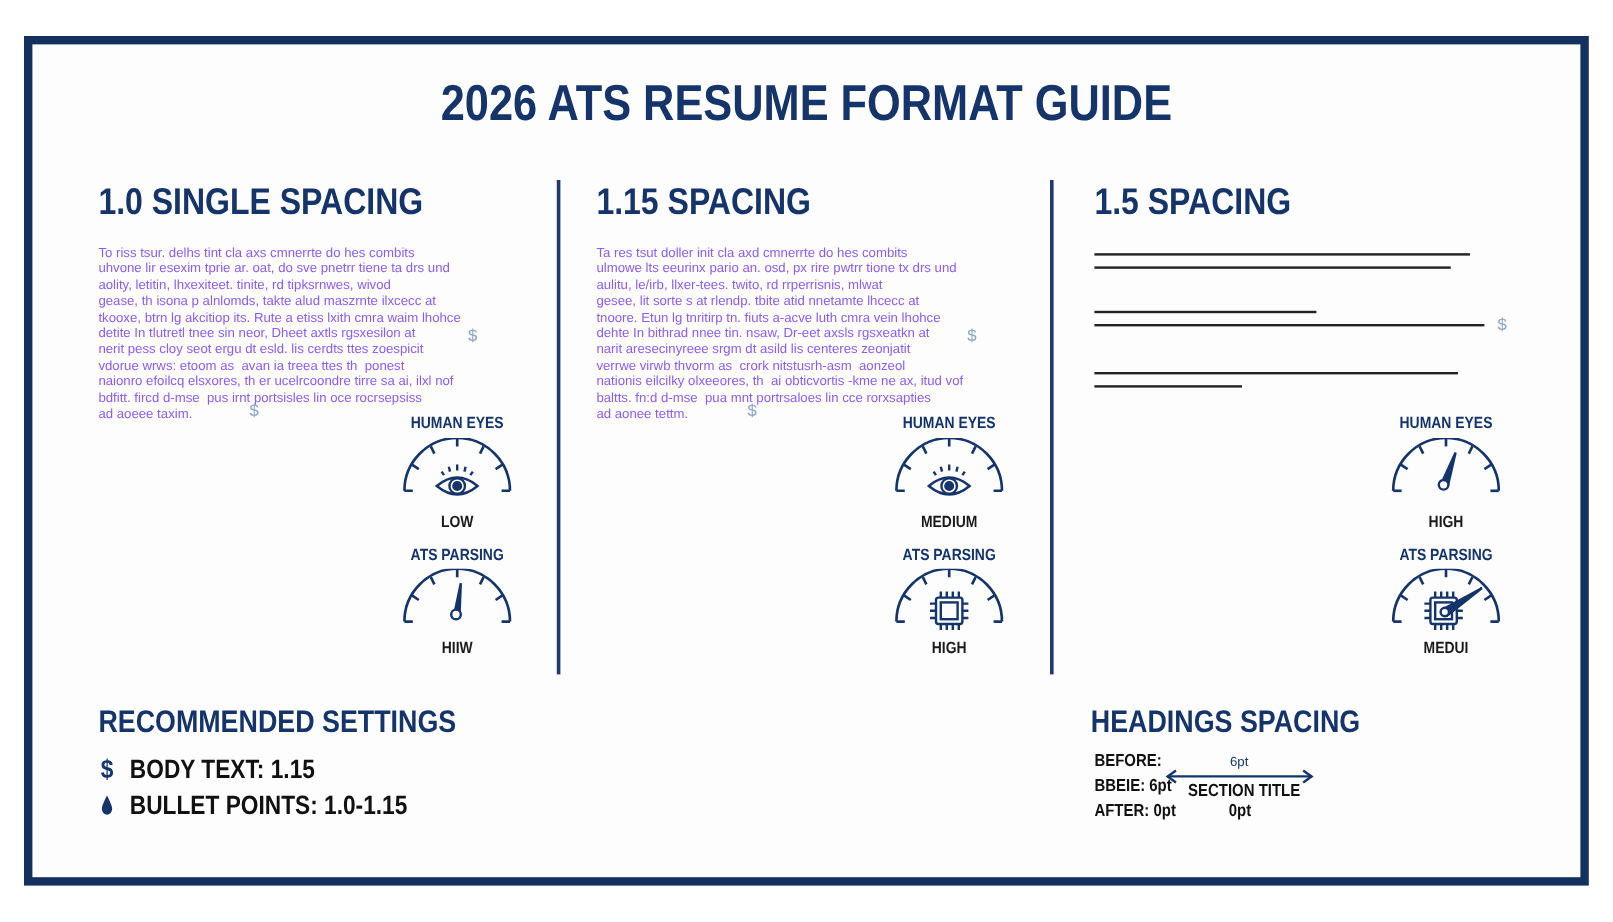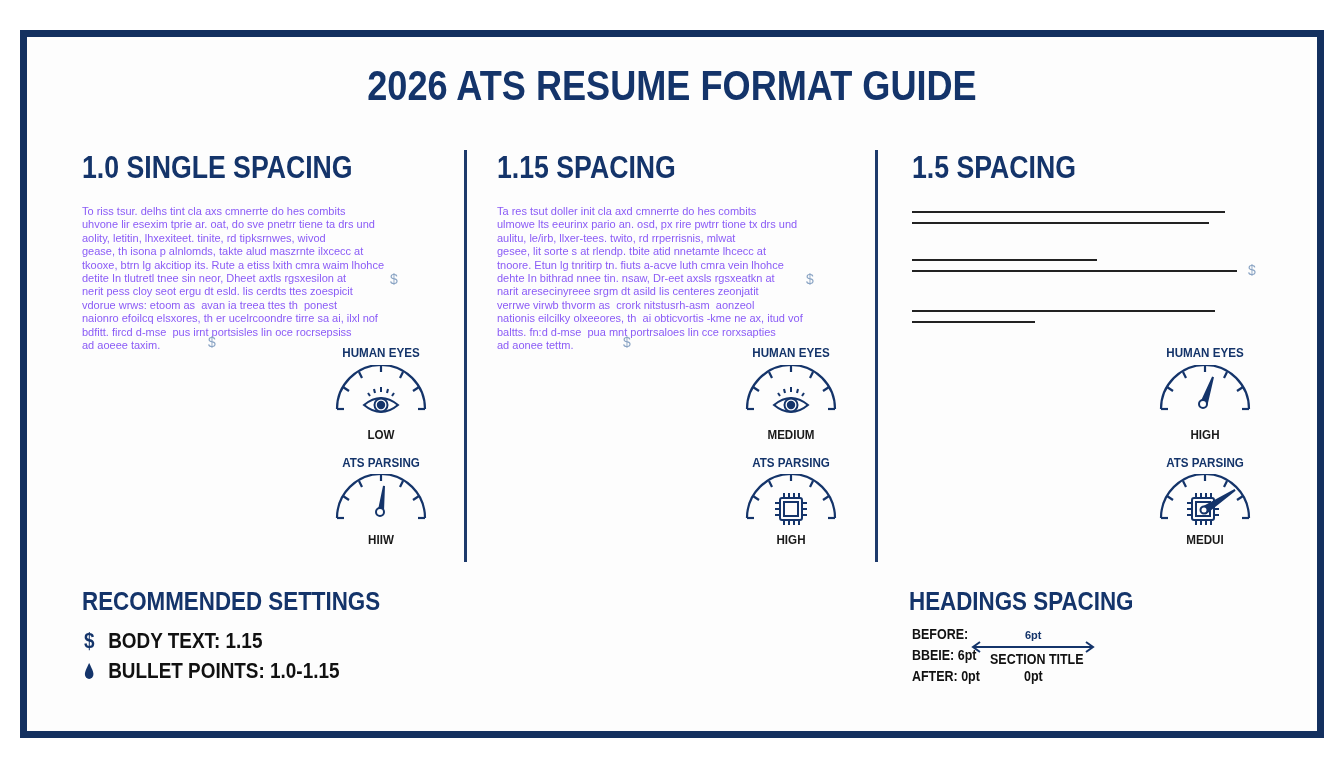--- a/index.html
+++ b/index.html
@@ -50,21 +50,21 @@
     .rec-item {
       position: absolute; left: 84px; font-weight: bold; font-size: 22px; color: #111;
       white-space: nowrap; transform: scaleX(0.86); transform-origin: left center;
     }
     .rec-icon { color: #14346a; display: inline-block; width: 22px; }
 
     .hs-text {
       position: absolute; font-weight: bold; font-size: 14.5px; color: #111; white-space: nowrap;
       transform: scaleX(0.86); transform-origin: left center;
     }
-    .hs-small { position: absolute; font-weight: bold; font-size: 11px; color: #14346a; }
+    .hs-small { position: absolute; font-weight: normal; font-size: 11px; color: #14346a; }
   </style>
 </head>
 <body>
 
 <div class="frame"></div>
 
 <div class="title">2026 ATS RESUME FORMAT GUIDE</div>
 
 <div class="divider" style="left:464px;"></div>
 <div class="divider" style="left:875px;"></div>

